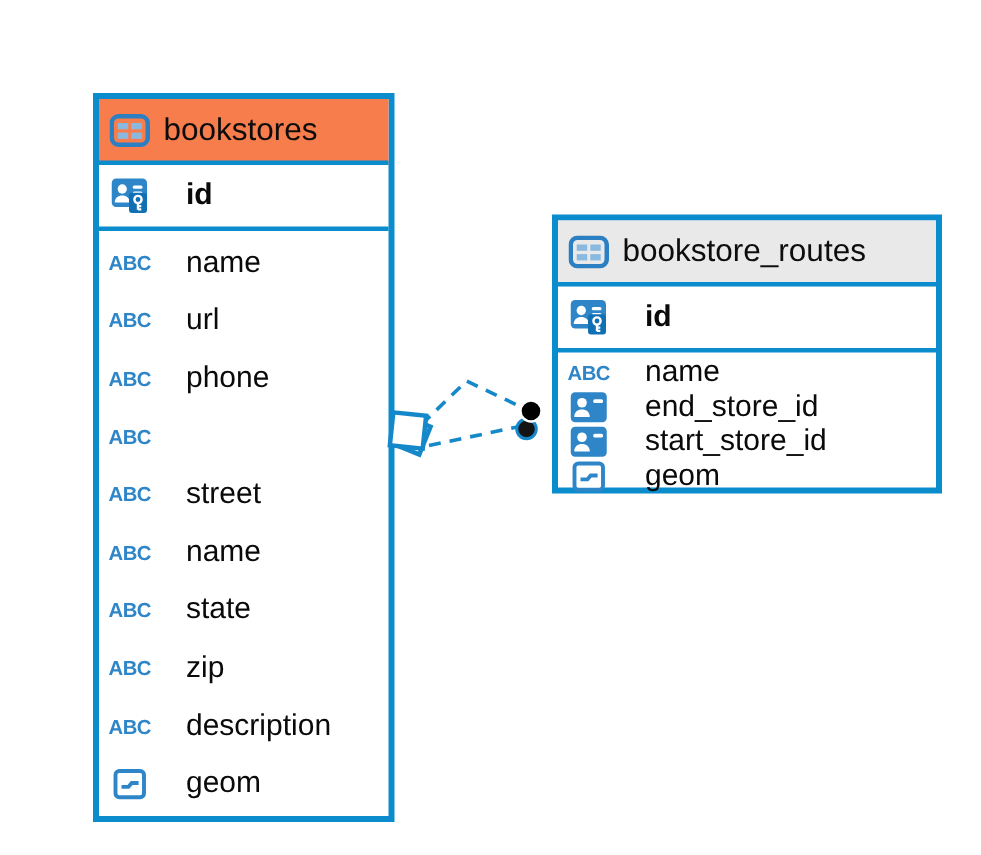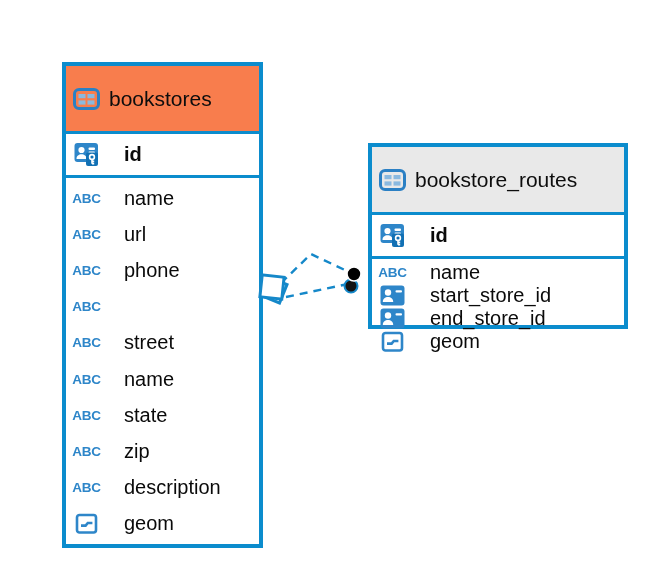--- a/index.html
+++ b/index.html
@@ -16,21 +16,21 @@
     background:#ffffff;
     border:4px solid #0b8ccd;
     display:flex;
     flex-direction:column;
   }
   #table-0{left:62px;top:62px;width:201px;height:486px;}
   #table-1{left:368px;top:143px;width:260px;height:186px;}
 
   .erd-header{
     display:flex;align-items:center;gap:9px;
-    padding:12px 7px;height:41px;flex:0 0 41px;
+    padding:0 7px;height:41px;flex:0 0 41px;
     border-bottom:3px solid #0b8ccd;
   }
   .table-title{
     font-size:21px;color:#0d0d0d;white-space:nowrap;
   }
   .key-section{
     border-bottom:3px solid #0b8ccd;
     display:flex;flex-direction:column;
   }
   .field-list{flex:1;display:flex;flex-direction:column;padding:2px 0;}
@@ -173,32 +173,32 @@
         </div>
         <div class="erd-row">
           <span class="cell-icon">
             <svg width="26" height="21" viewBox="0 0 26 21">
               <rect x="0.5" y="0.5" width="24" height="20" rx="3" fill="#2e86c9"></rect>
               <circle cx="8" cy="7.5" r="3.2" fill="#ffffff"></circle>
               <path d="M2.8 17 c0-3.4 2.4-5 5.2-5 s5.2 1.6 5.2 5 z" fill="#ffffff"></path>
               <rect x="15.5" y="5.2" width="6.5" height="2.4" rx="1" fill="#ffffff"></rect>
             </svg>
           </span>
-          <span class="col-label">start_store_id</span>
+          <span class="col-label">end_store_id</span>
         </div>
         <div class="erd-row">
           <span class="cell-icon">
             <svg width="26" height="21" viewBox="0 0 26 21">
               <rect x="0.5" y="0.5" width="24" height="20" rx="3" fill="#2e86c9"></rect>
               <circle cx="8" cy="7.5" r="3.2" fill="#ffffff"></circle>
               <path d="M2.8 17 c0-3.4 2.4-5 5.2-5 s5.2 1.6 5.2 5 z" fill="#ffffff"></path>
               <rect x="15.5" y="5.2" width="6.5" height="2.4" rx="1" fill="#ffffff"></rect>
             </svg>
           </span>
-          <span class="col-label">end_store_id</span>
+          <span class="col-label">start_store_id</span>
         </div>
         <div class="erd-row">
           <span class="cell-icon">
             <svg width="24" height="22" viewBox="0 0 24 22">
               <rect x="2" y="2" width="19" height="17.5" rx="2.5" fill="#ffffff" stroke="#2e86c9" stroke-width="2.6"></rect>
               <path d="M6 12.6 h4.6 l2.2 -2.6 h4.6" fill="none" stroke="#2e86c9" stroke-width="2.6"></path>
             </svg>
           </span>
           <span class="col-label">geom</span>
         </div>

